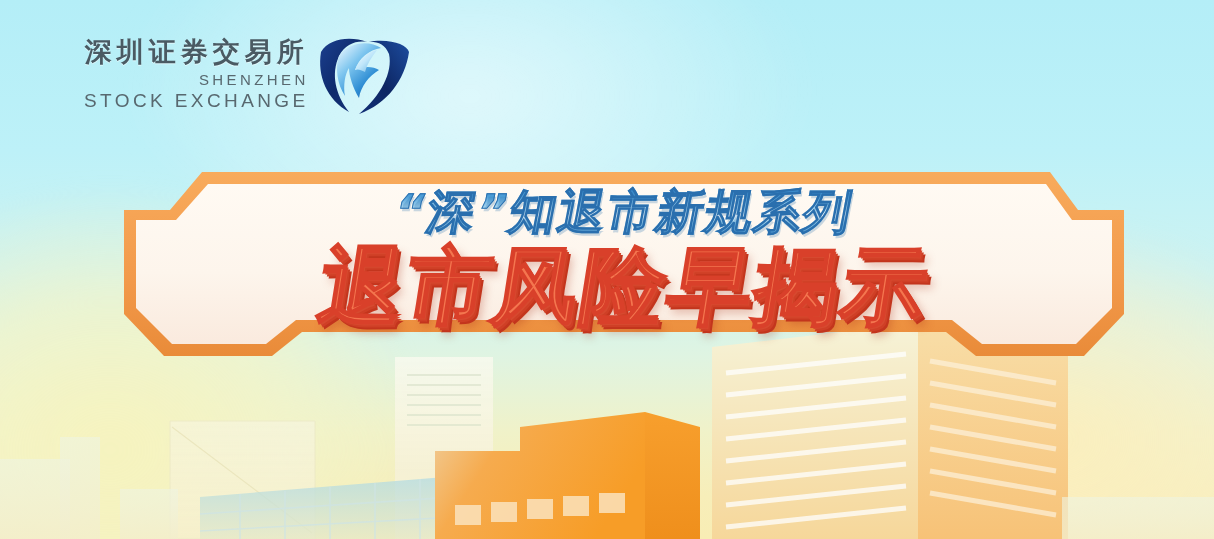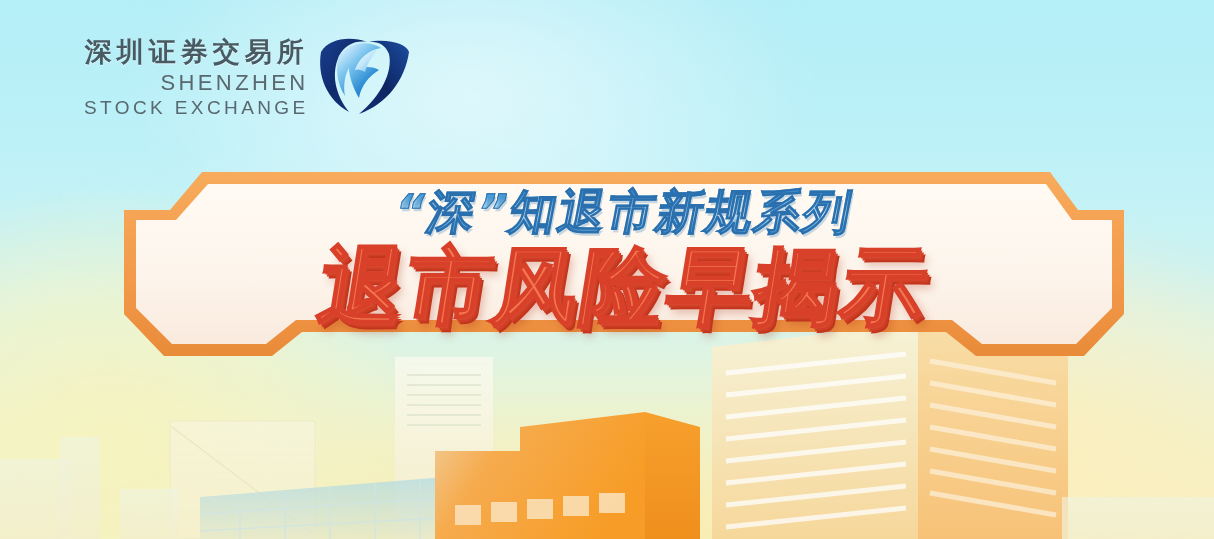--- a/index.html
+++ b/index.html
@@ -36,21 +36,21 @@
   
   .logo{position:absolute;left:84px;top:38px;display:flex;align-items:flex-start;gap:6px;}
   .logo-text{display:flex;flex-direction:column;align-items:flex-end;line-height:1;}
   .logo-cn{
     font-size:27px;font-weight:700;color:#4a5a63;letter-spacing:5px;
     font-family:"DejaVu Sans","Liberation Sans",sans-serif;
     text-shadow:0 1px 0 rgba(255,255,255,.5);
     white-space:nowrap;
   }
   .logo-en1{
-    font-size:22px;color:#58686f;letter-spacing:3.4px;margin-top:7px;font-weight:400;
+    font-size:15px;color:#58686f;letter-spacing:3.4px;margin-top:7px;font-weight:400;
     white-space:nowrap;
   }
   .logo-en2{
     font-size:19px;color:#58686f;letter-spacing:3.4px;margin-top:4px;font-weight:400;
     white-space:nowrap;
   }
   .logo-mark{width:96px;height:88px;margin-top:-4px;}
   .logo-mark svg{display:block;width:100%;height:100%;}
   
   .card-wrap{position:absolute;left:116px;top:164px;width:1016px;height:215px;}

